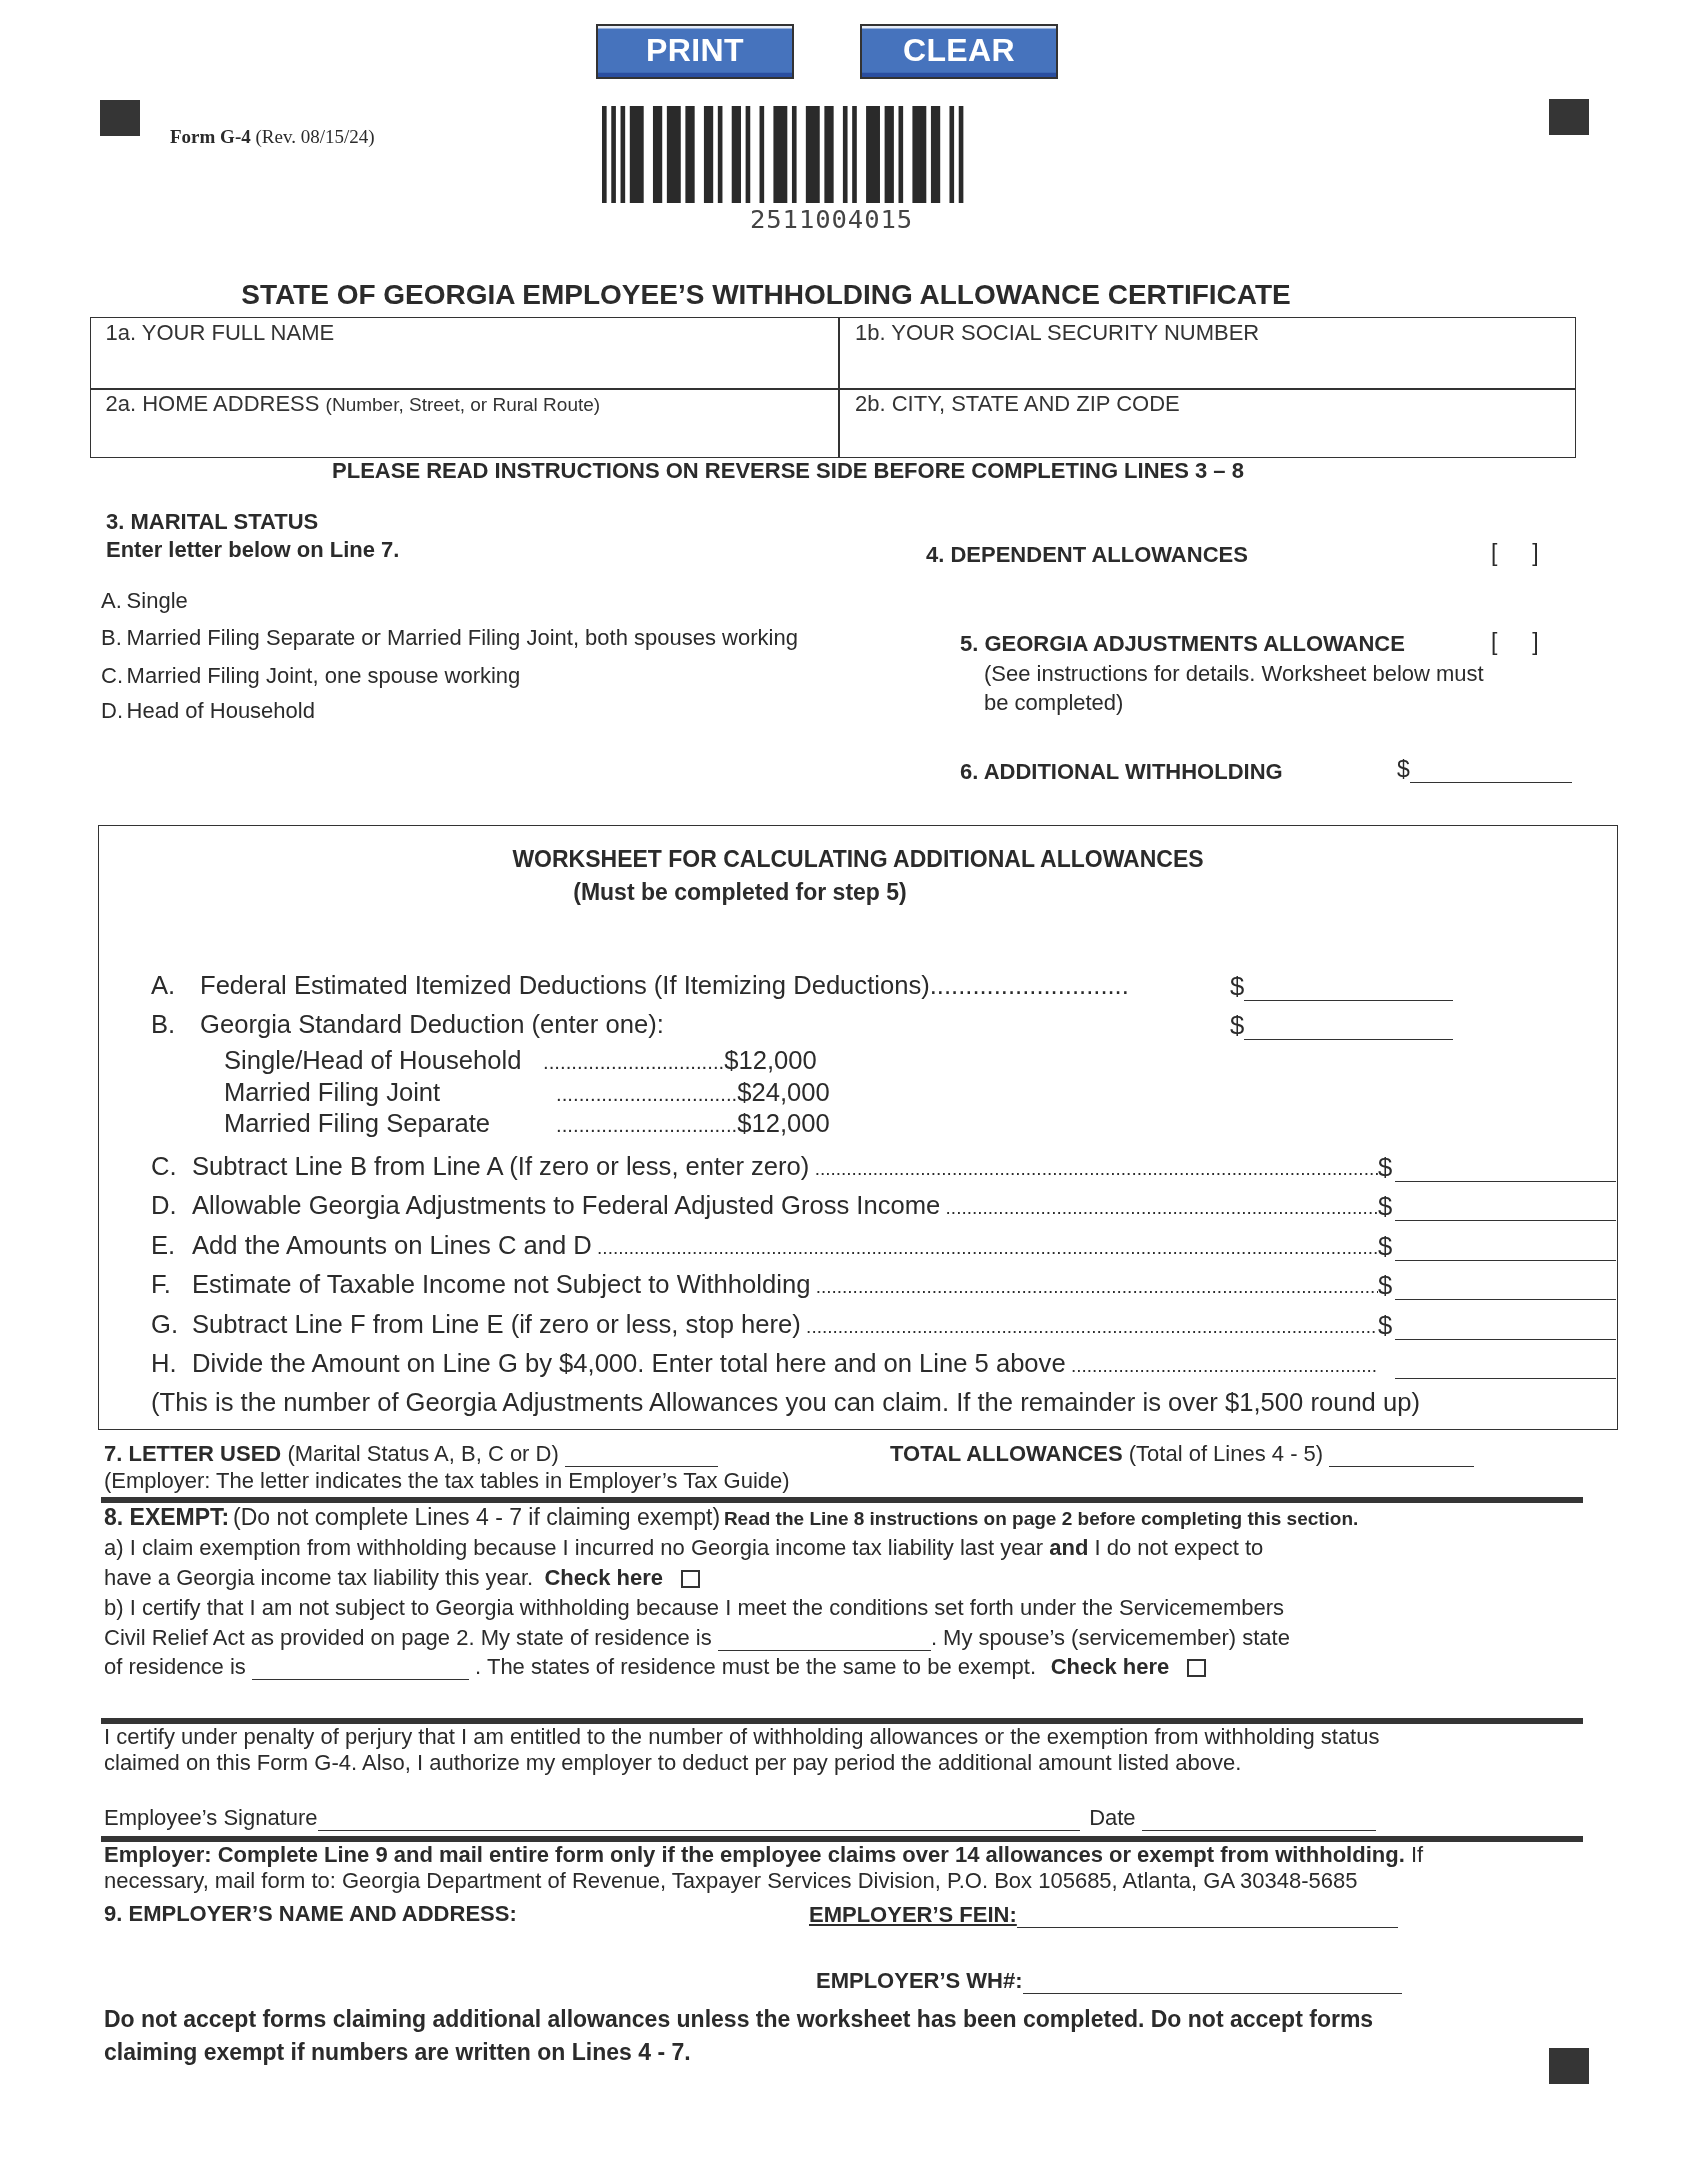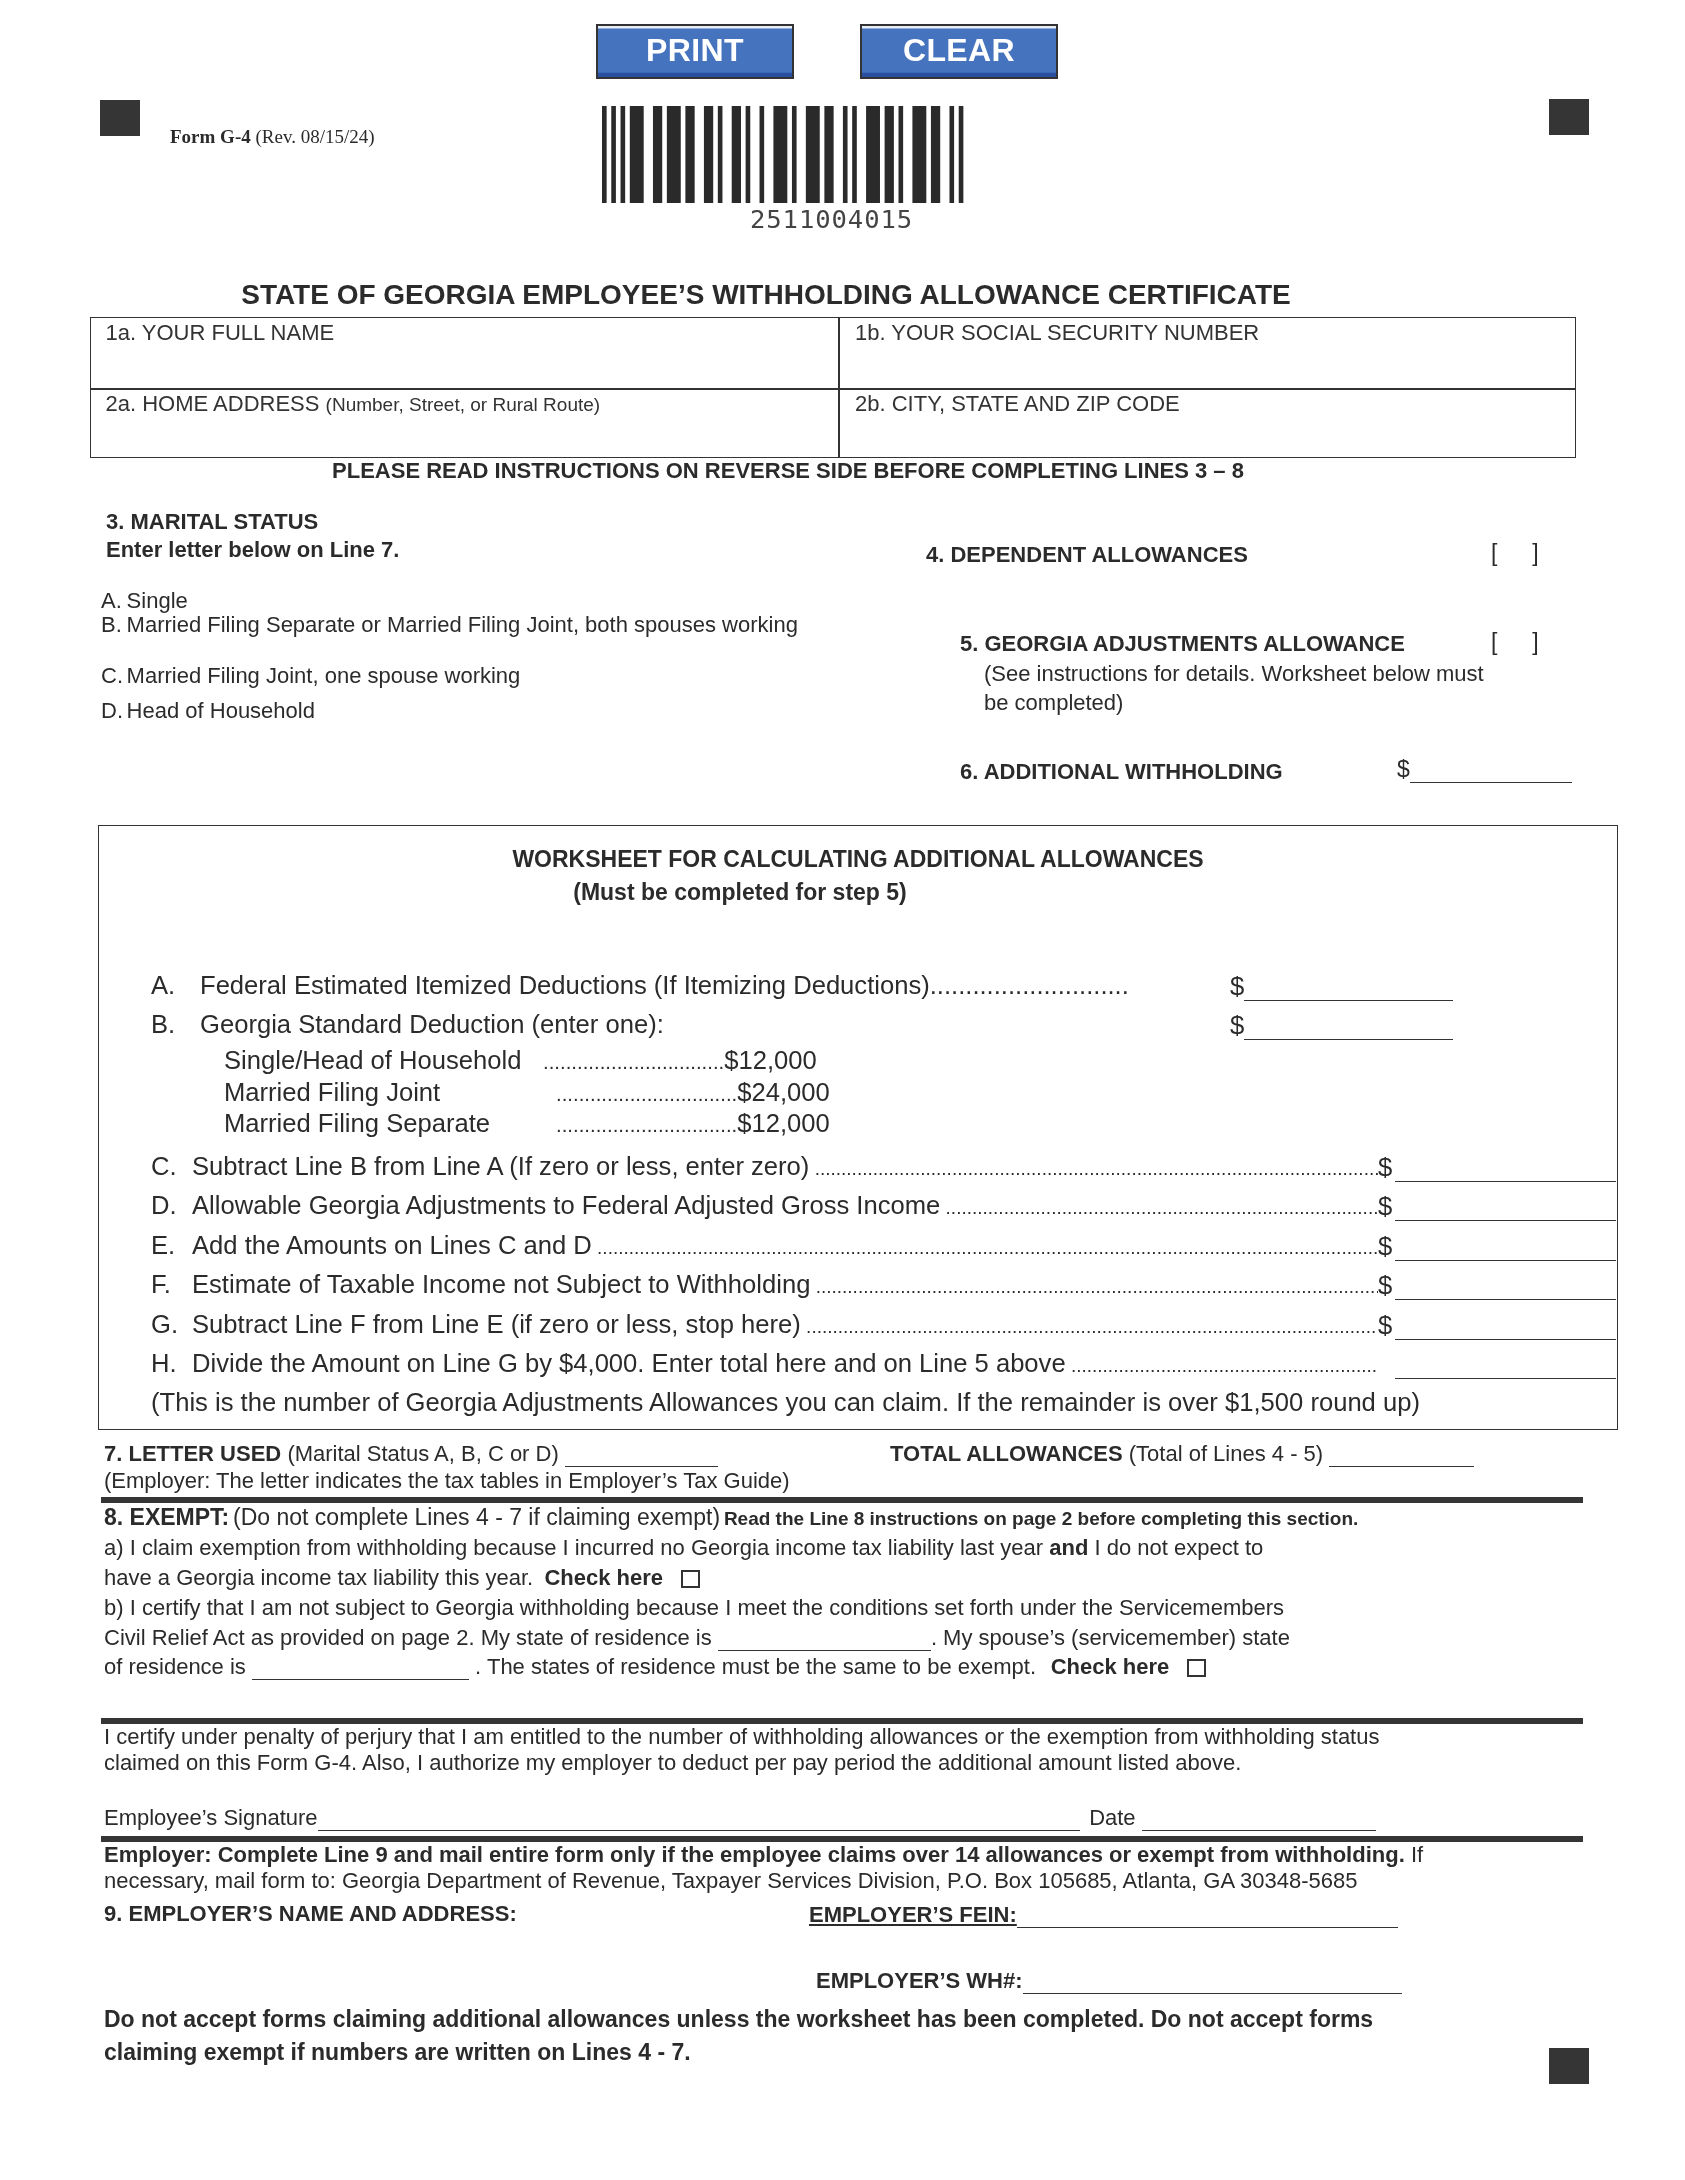--- a/index.html
+++ b/index.html
@@ -96,21 +96,21 @@
   <div class="cell-label" style="left:764px; top:73px;">2b. CITY, STATE AND ZIP CODE</div>
   <input class="cell-input" style="left: 764px; top: 102px; width: 707px; height: 31px;" value="">
 </div>
 
 <div class="abs bold f26" style="left:0; width:1576px; top:458px; text-align:center;">PLEASE READ INSTRUCTIONS ON REVERSE SIDE BEFORE COMPLETING LINES 3 – 8</div>
 
 <div class="abs bold f26" style="left:106px; top:509px;">3. MARITAL STATUS</div>
 <div class="abs bold f26" style="left:106px; top:537px;">Enter letter below on Line 7.</div>
 <div id="marital-options">
     <div class="abs f26" style="left: 101px; top: 588px;"><span style="display: inline-block; width: 25.6px;">A.</span><span>Single</span></div>
-    <div class="abs f26" style="left: 101px; top: 612px;"><span style="display: inline-block; width: 25.6px;">B.</span><span>Married Filing Separate or Married Filing Joint, both spouses working</span></div>
+    <div class="abs f26" style="left: 101px; top: 625px;"><span style="display: inline-block; width: 25.6px;">B.</span><span>Married Filing Separate or Married Filing Joint, both spouses working</span></div>
     <div class="abs f26" style="left: 101px; top: 663px;"><span style="display: inline-block; width: 25.6px;">C.</span><span>Married Filing Joint, one spouse working</span></div>
     <div class="abs f26" style="left: 101px; top: 698px;"><span style="display: inline-block; width: 25.6px;">D.</span><span>Head of Household</span></div>
   </div>
 
 <div class="abs bold f26" style="left:926px; top:542px;">4. DEPENDENT ALLOWANCES</div>
 <div class="abs f27" style="left:1491px; top:540px;">[ <span style="display:inline-block;width:22px;"></span> ]</div>
 
 <div class="abs bold f26" style="left:960px; top:631px;">5. GEORGIA ADJUSTMENTS ALLOWANCE</div>
 <div class="abs f27" style="left:1491px; top:629px;">[ <span style="display:inline-block;width:22px;"></span> ]</div>
 <div class="abs f26" style="left:984px; top:661px;">(See instructions for details. Worksheet below must</div>

